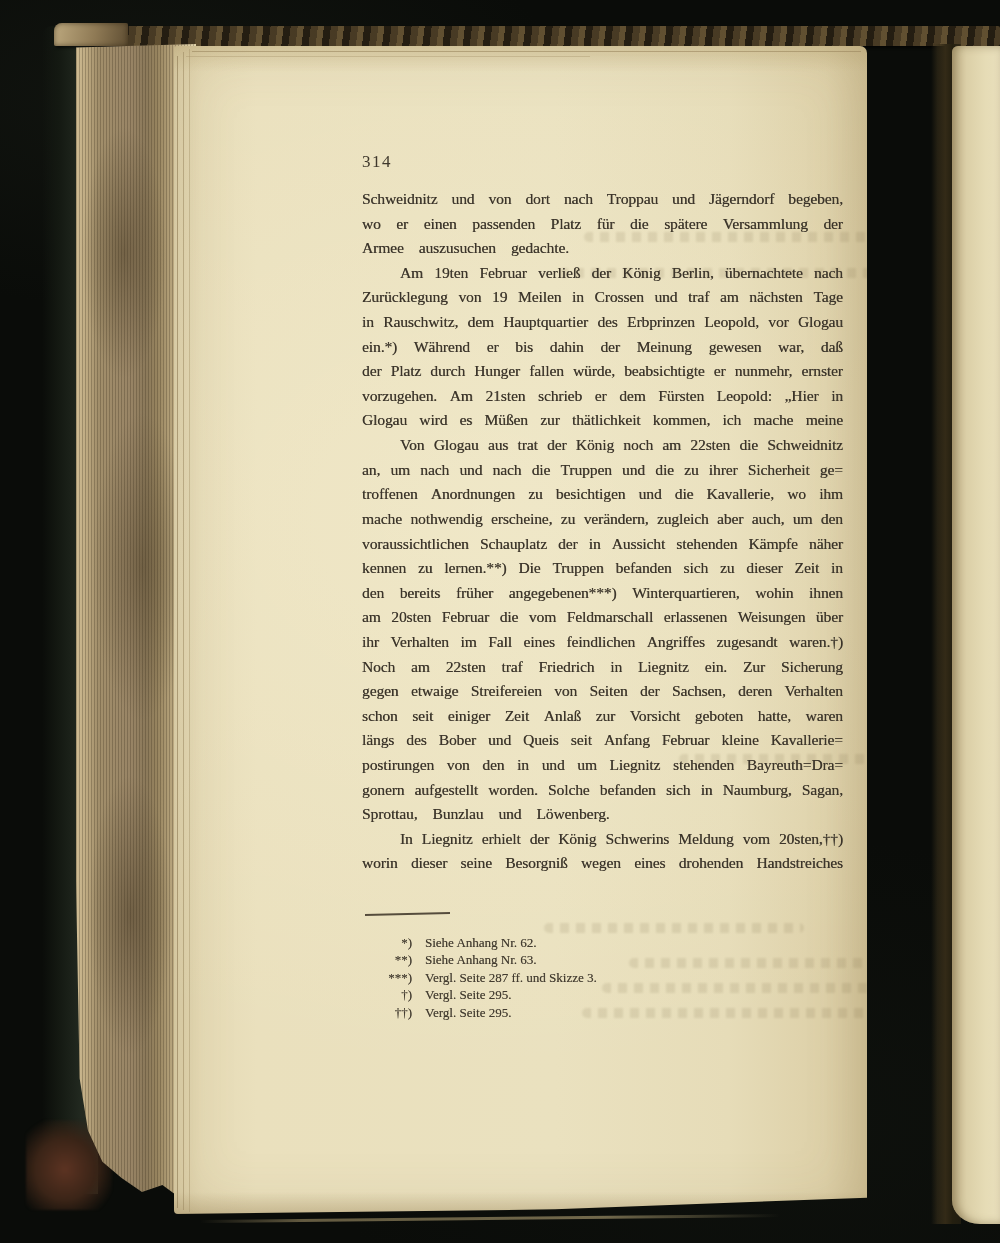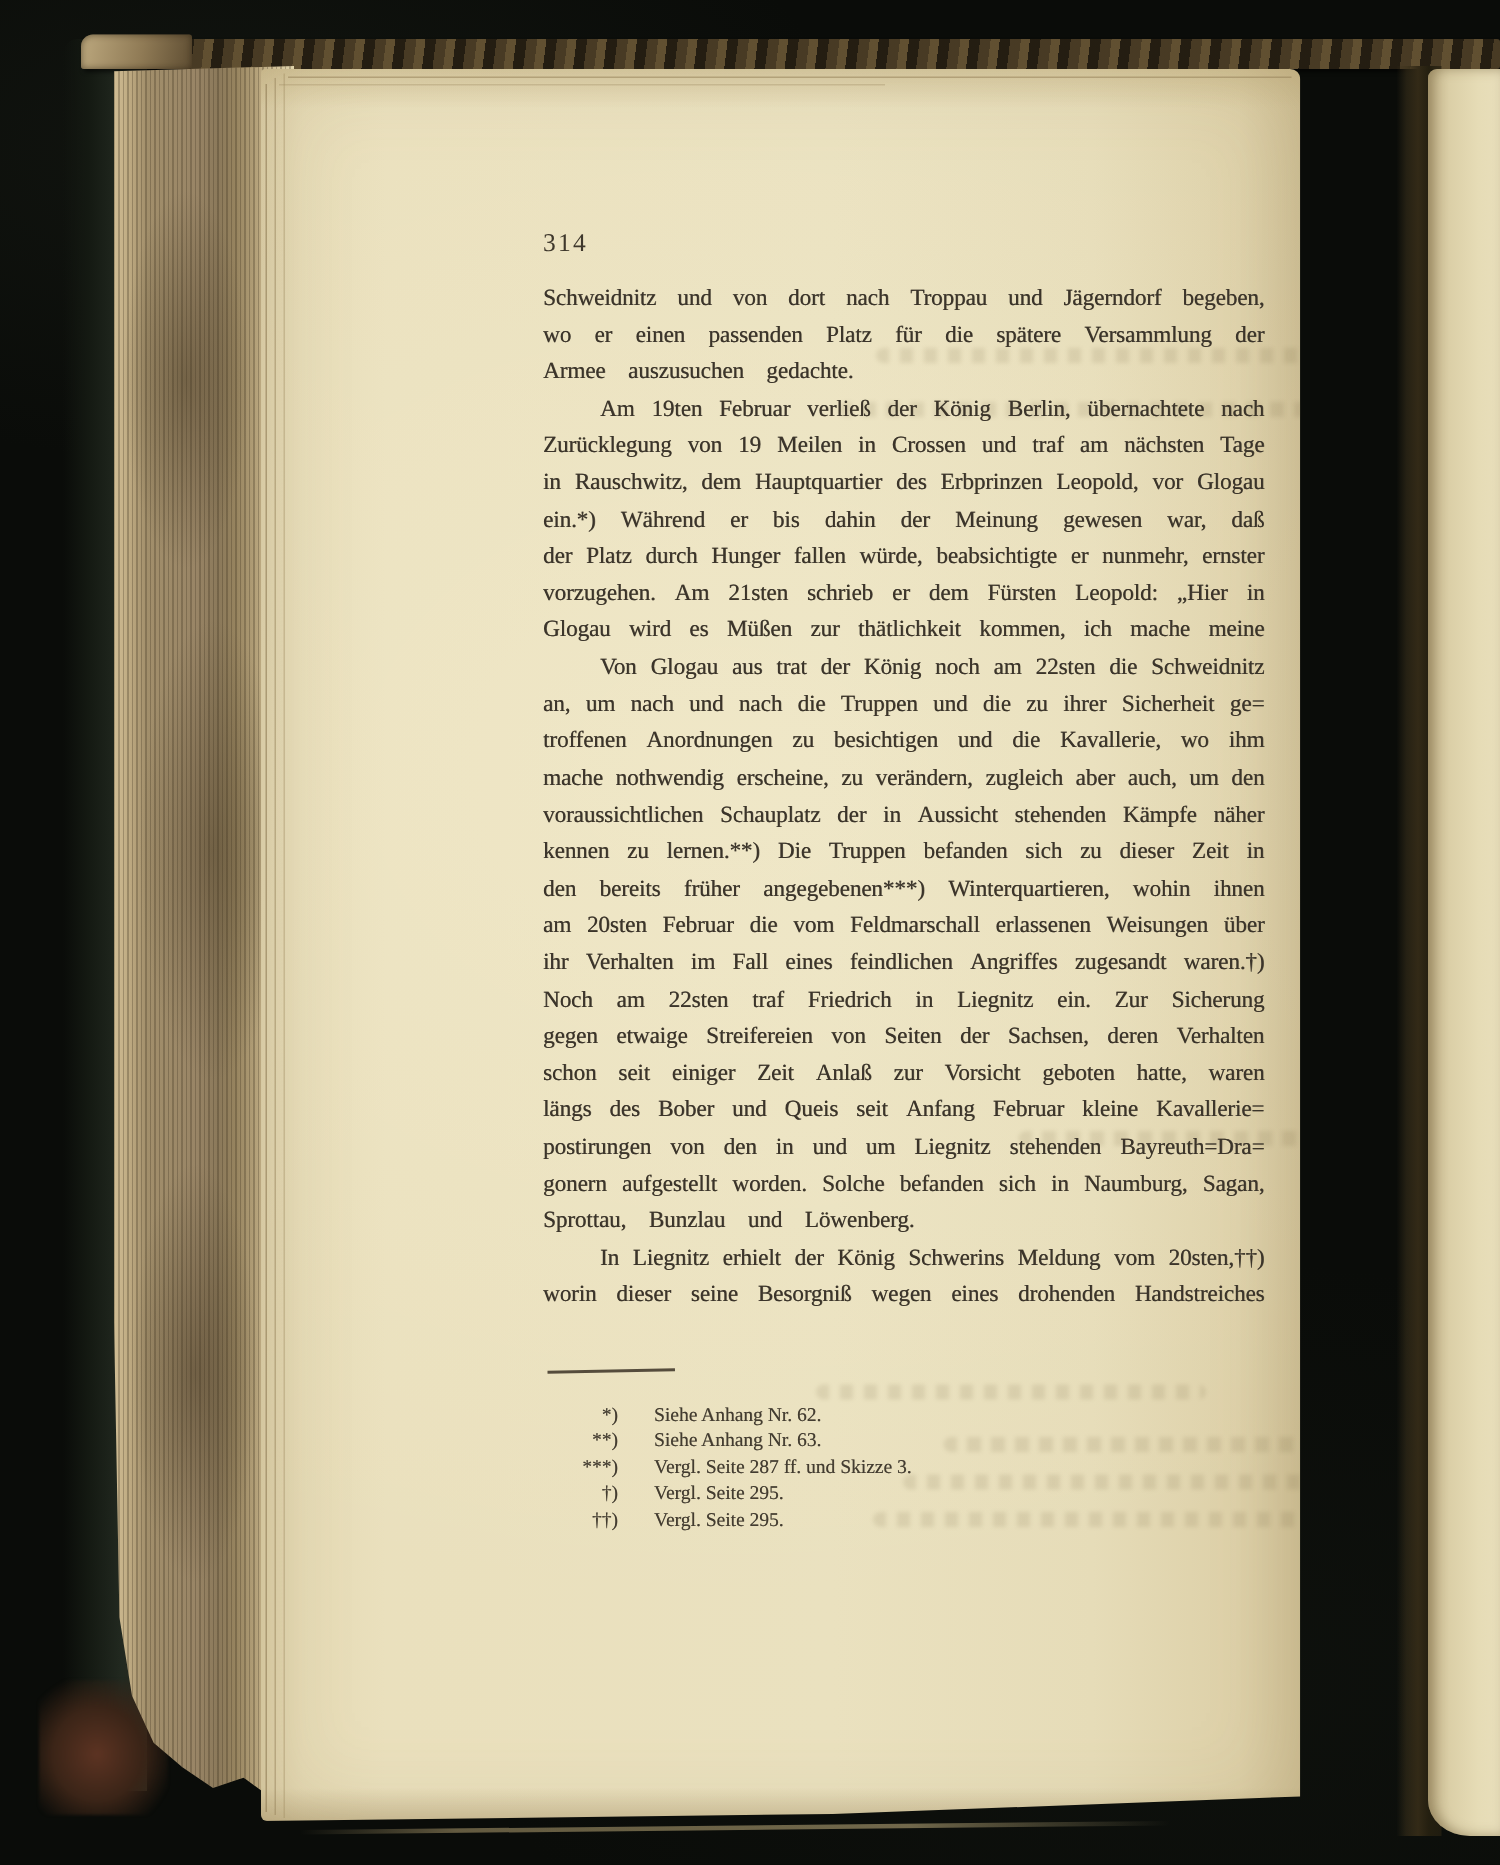--- a/index.html
+++ b/index.html
@@ -113,21 +113,21 @@
     position:absolute;left:191px;top:867px;width:85px;height:2px;
     background:#554c3c;transform:rotate(-1.2deg);
   }
   .footnotes{
     position:absolute;left:188px;top:888px;width:481px;
     font-size:13px;color:#433c30;
     text-shadow:0.2px 0 0 rgba(67,60,48,.6);
   }
   .fnrow{display:flex;height:17.4px;line-height:17.4px;}
   .fnmark{width:50px;text-align:right;flex:0 0 auto;}
-  .fntext{margin-left:24px;}
+  .fntext{margin-left:13px;}
   
   .ghost{
     position:absolute;height:10px;border-radius:5px;opacity:.14;filter:blur(1.3px);
     background:repeating-linear-gradient(90deg, rgba(110,95,60,.9) 0 9px, rgba(110,95,60,0) 9px 16px);
   }
   .g1{left:410px;top:186px;width:300px;}
   .g2{left:385px;top:222px;width:330px;}
   .g7{left:505px;top:708px;width:205px;}
   .g3{left:370px;top:877px;width:260px;}
   .g4{left:455px;top:912px;width:250px;}

